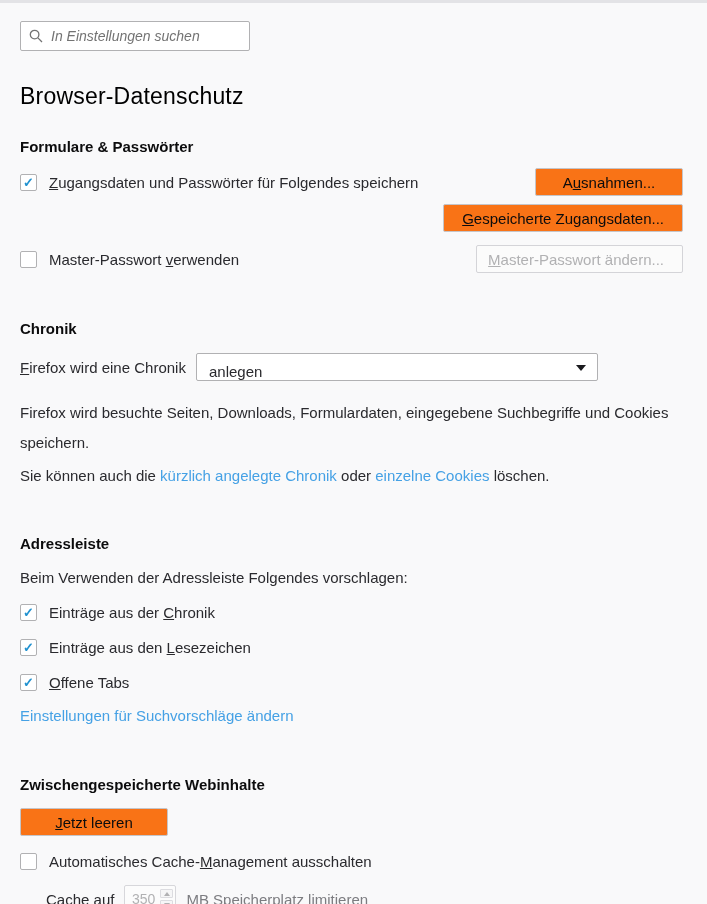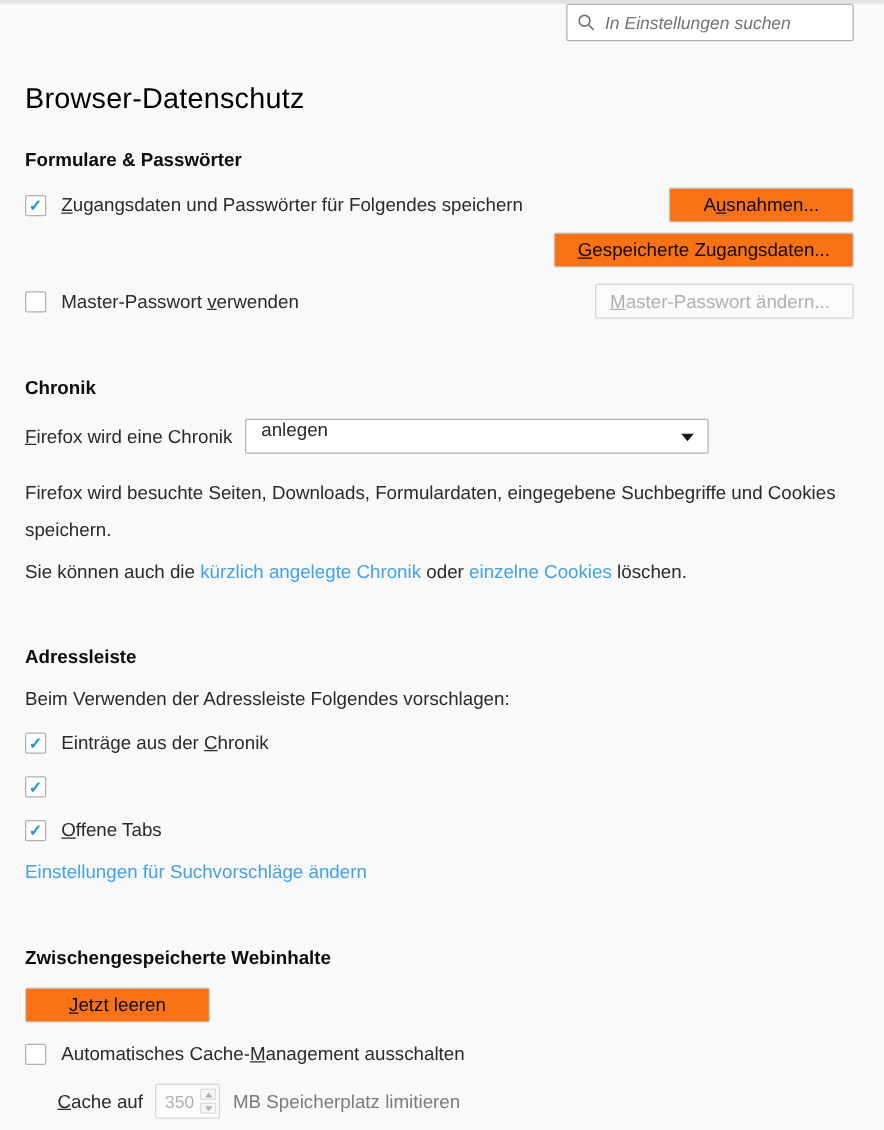--- a/index.html
+++ b/index.html
@@ -9,21 +9,21 @@
     background:#f9f9fa;
     font-family:"Liberation Sans", sans-serif;
     font-size:15px;
     color:#2a2a2e;
     overflow:hidden;
   }
   .top-strip { height:3px; background:#e3e3e6; }
   .content { padding:0 24px 0 20px; }
 
   
-  .search-row { display:flex; justify-content:flex-end; }
+  .search-row { display:flex; justify-content:flex-start; margin-top:18px; }
   .search-box { position:relative; width:230px; height:30px; }
   .search-box input {
     width:100%; height:100%;
     border:1px solid #b1b1b3; border-radius:2px;
     background:#ffffff; padding:0 8px 0 30px;
     font-family:"Liberation Sans", sans-serif;
     font-size:14px; font-style:italic; color:#737373;
     outline:none;
   }
   .search-box input::placeholder { color:#737373; font-style:italic; opacity:1; }
@@ -67,24 +67,24 @@
     white-space:nowrap;
   }
   button.btn:disabled, button.btn.disabled {
     color:#b1b1b3; border-color:#d4d4d8; background:#fbfbfb;padding-left:11px;
   }
 
   
   .select-row { display:flex; align-items:center; margin-top:16px; }
   .select-row .lbl { width:176px; flex:0 0 auto; }
   .select {
-    position:relative; width:371px; height:28px;
+    position:relative; width:402px; height:28px;
     border:1px solid #b1b1b3; border-radius:2px;
     background:#ffffff;
-    display:flex; align-items:flex-start;
+    display:flex; align-items:flex-end;
     padding:0 28px 0 12px;
     cursor:default;
   }
   .caret {
     position:absolute; right:11px; top:11px;
     width:0; height:0;
     border-left:5px solid transparent;
     border-right:5px solid transparent;
     border-top:6px solid #1a1a1e;
   }
@@ -192,20 +192,21 @@
       <span class="cbox">
           <span>✓</span>
         </span>
       <span class="lbl"><span>Einträge aus der </span><span class="ak">C</span><span>hronik</span></span>
     </div>
 
     <div class="check-row opt">
       <span class="cbox">
           <span>✓</span>
         </span>
+      <span class="lbl"><span>Einträge aus den </span><span class="ak">L</span><span>esezeichen</span></span>
     </div>
 
     <div class="check-row opt">
       <span class="cbox">
           <span>✓</span>
         </span>
       <span class="lbl"><span></span><span class="ak">O</span><span>ffene Tabs</span></span>
     </div>
 
     <a class="link settings-link">Einstellungen für Suchvorschläge ändern</a>

